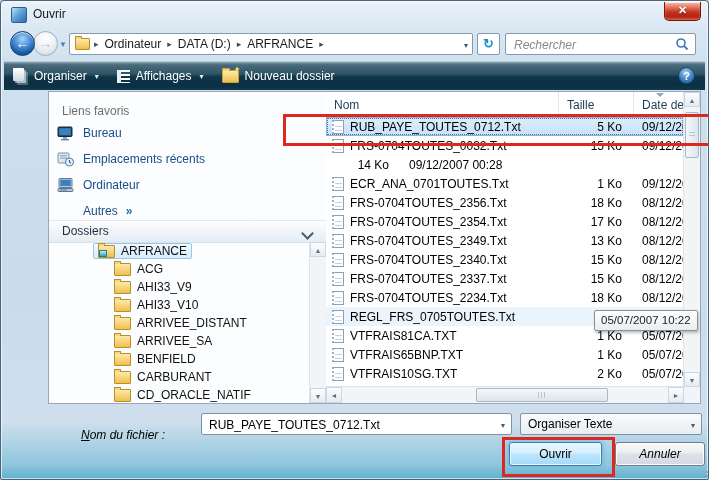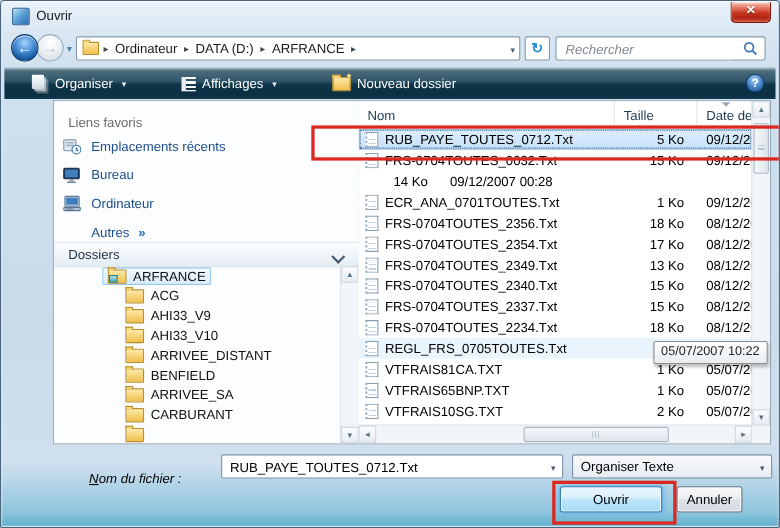--- a/index.html
+++ b/index.html
@@ -51,21 +51,21 @@
     border-radius:2px;box-sizing:border-box;}
   .searchbox input{position:absolute;left:6px;top:2px;width:150px;height:16px;border:none;outline:none;
     font-family:"Liberation Sans",sans-serif;font-size:12px;}
   .searchbox input::placeholder{font-style:italic;color:#828a92;}
   .search-glyph{position:absolute;right:6px;top:3px;}
 
   
   .toolbar{position:absolute;top:60px;left:3px;right:3px;height:28px;
     background:linear-gradient(180deg,#8aa3b0 0%,#4b6b7b 10%,#2e5568 42%,#173e51 50%,#0f3548 53%,#0c3043 86%,#11394c 100%);
     border-top:1px solid #b9cbd6;display:flex;align-items:center;color:#fff;}
-  .tb-item{display:flex;align-items:center;gap:6px;padding:0 25px;height:22px;border-radius:2px;cursor:pointer;}
+  .tb-item{display:flex;align-items:center;gap:6px;padding:0 9px;height:22px;border-radius:2px;cursor:pointer;}
   .tb-caret{font-size:8px;color:#dfe9ef;margin-left:2px;}
   .org-icon{width:11px;height:13px;background:linear-gradient(#ffffff,#cfd9e2);border-radius:1px;
     box-shadow:2px 2px 0 rgba(255,255,255,.55),4px 4px 0 rgba(255,255,255,.28);margin:-3px 4px 0 0;}
   .view-icon{width:13px;height:13px;background:
     repeating-linear-gradient(180deg,#ffffff 0 2px,rgba(255,255,255,0) 2px 4px);border-left:4px solid #e8eef2;
     box-sizing:border-box;}
   .newfolder-icon{width:15px;height:11px;background:linear-gradient(#fde9a9,#f0bf4c);border:1px solid #caa13a;
     border-radius:1px;position:relative;}
   .newfolder-icon::before{content:'';position:absolute;top:-3px;left:-1px;width:6px;height:2px;background:#f7d876;
     border:1px solid #caa13a;border-bottom:none;}
@@ -160,22 +160,22 @@
   .combo-caret{position:absolute;right:6px;top:7px;font-size:8px;color:#44596e;cursor:pointer;}
   .filetype-select{position:absolute;left:519px;top:412px;width:182px;height:22px;
     background:linear-gradient(#f9fafb,#e8edf2);border:1px solid #7f93a6;border-radius:2px;box-sizing:border-box;
     cursor:pointer;}
   .filetype-select .val{position:absolute;left:7px;top:3px;}
   .btn{position:absolute;height:24px;border:1px solid #707d8a;border-radius:3px;text-align:center;line-height:22px;
     cursor:pointer;box-sizing:border-box;}
   .btn-open{left:508px;top:441px;width:93px;border-color:#3c7fb1;
     background:linear-gradient(#eaf6fd,#d7effc 45%,#bde6fd 50%,#a7d9f5);
     box-shadow:0 0 4px 1px #6cb8e8,inset 0 0 0 1px #eaf6fd;}
-  .btn-cancel{left:614px;top:441px;width:60px;background:linear-gradient(#f7f8f9,#eceff2 45%,#dde2e8 50%,#d4dae1);
-    box-shadow:inset 0 0 0 1px #fbfcfd;}
+  .btn-cancel{left:614px;top:441px;width:90px;background:linear-gradient(#f7f8f9,#eceff2 45%,#dde2e8 50%,#d4dae1);
+    box-shadow:inset 0 0 0 1px #fbfcfd;font-style:italic;}
   .grip{position:absolute;right:7px;bottom:6px;width:2px;height:2px;background:transparent;
     box-shadow:8px 0 0 #93a3b2,4px 4px 0 #93a3b2,8px 4px 0 #93a3b2,0 8px 0 #93a3b2,4px 8px 0 #93a3b2,8px 8px 0 #93a3b2;}
 
   
   .annotation{position:absolute;border:3px solid var(--annotation-red,#dc281e);z-index:50;pointer-events:none;}
   .anno-row{left:282px;top:113px;width:422px;height:26px;}
   .anno-open{left:501px;top:436px;width:107px;height:34px;}
   .tooltip{position:absolute;left:593px;top:309px;height:19px;padding:0 6px;z-index:40;
     background:linear-gradient(#ffffff,#e9edf1);border:1px solid #8e8e8e;border-radius:2px;
     box-shadow:1px 2px 3px rgba(0,0,0,.25);font-size:11.5px;line-height:18px;color:#222;white-space:nowrap;}
@@ -253,40 +253,40 @@
   </div>
 
   <div class="content">
 
     <div class="sidebar">
       <div class="links-header">Liens favoris</div>
       <div class="fav-list" id="fav-list">
             <div class="fav-item">
               <span class="fav-icon">
                 <svg width="17" height="16" viewBox="0 0 17 16">
+                  <rect x="1" y="2" width="14" height="9.5" rx="1" fill="#1d3f66" stroke="#13293f"></rect>
+                  <rect x="2.2" y="3.2" width="11.6" height="7" fill="#3f7ec0"></rect>
+                  <rect x="6" y="12" width="4" height="2" fill="#8da2b5"></rect>
+                  <rect x="4" y="14" width="8" height="1.4" fill="#6f8699"></rect>
+                </svg>
+              </span>
+              <span class="fav-label">Bureau</span>
+            </div>
+            <div class="fav-item">
+              <span class="fav-icon">
+                <svg width="17" height="16" viewBox="0 0 17 16">
                   <rect x="1" y="2" width="11" height="10" rx="1" fill="#dfe7ee" stroke="#7e93a7"></rect>
                   <rect x="3" y="4" width="7" height="1.4" fill="#9fb2c4"></rect>
                   <rect x="3" y="6.5" width="7" height="1.4" fill="#9fb2c4"></rect>
                   <circle cx="12.5" cy="11" r="4" fill="#eaf2fa" stroke="#4a7bae"></circle>
                   <line x1="12.5" y1="9" x2="12.5" y2="11.2" stroke="#2d5e92" stroke-width="1.2"></line>
                   <line x1="12.5" y1="11.2" x2="14" y2="12" stroke="#2d5e92" stroke-width="1.2"></line>
                 </svg>
               </span>
               <span class="fav-label">Emplacements récents</span>
-            </div>
-            <div class="fav-item">
-              <span class="fav-icon">
-                <svg width="17" height="16" viewBox="0 0 17 16">
-                  <rect x="1" y="2" width="14" height="9.5" rx="1" fill="#1d3f66" stroke="#13293f"></rect>
-                  <rect x="2.2" y="3.2" width="11.6" height="7" fill="#3f7ec0"></rect>
-                  <rect x="6" y="12" width="4" height="2" fill="#8da2b5"></rect>
-                  <rect x="4" y="14" width="8" height="1.4" fill="#6f8699"></rect>
-                </svg>
-              </span>
-              <span class="fav-label">Bureau</span>
             </div>
             <div class="fav-item">
               <span class="fav-icon">
                 <svg width="17" height="16" viewBox="0 0 17 16">
                   <rect x="2" y="1.5" width="13" height="9" rx="1" fill="#c7d8e8" stroke="#5d7894"></rect>
                   <rect x="3.2" y="2.7" width="10.6" height="6.4" fill="#3f7ec0"></rect>
                   <rect x="1" y="11.5" width="15" height="3" rx="0.8" fill="#b6c8d8" stroke="#5d7894"></rect>
                   <rect x="3" y="12.5" width="7" height="1" fill="#5d7894"></rect>
                 </svg>
               </span>
@@ -320,32 +320,33 @@
             <div class="tree-row child">
               <span class="folder-icon"></span>
               <span class="tree-label">AHI33_V10</span>
             </div>
             <div class="tree-row child">
               <span class="folder-icon"></span>
               <span class="tree-label">ARRIVEE_DISTANT</span>
             </div>
             <div class="tree-row child">
               <span class="folder-icon"></span>
+              <span class="tree-label">ARRIVEE_SA</span>
+            </div>
+            <div class="tree-row child">
+              <span class="folder-icon"></span>
               <span class="tree-label">BENFIELD</span>
             </div>
             <div class="tree-row child">
               <span class="folder-icon"></span>
-              <span class="tree-label">ARRIVEE_SA</span>
-            </div>
-            <div class="tree-row child">
-              <span class="folder-icon"></span>
               <span class="tree-label">CARBURANT</span>
             </div>
             <div class="tree-row child">
               <span class="folder-icon"></span>
+              <span class="tree-label">CD_ORACLE_NATIF</span>
             </div>
           </div>
       <div class="tree-vscroll">
         <div class="sb-btn up">▲</div>
 
         <div class="sb-btn down">▼</div>
       </div>
     </div>
 
     <div class="filelist">

